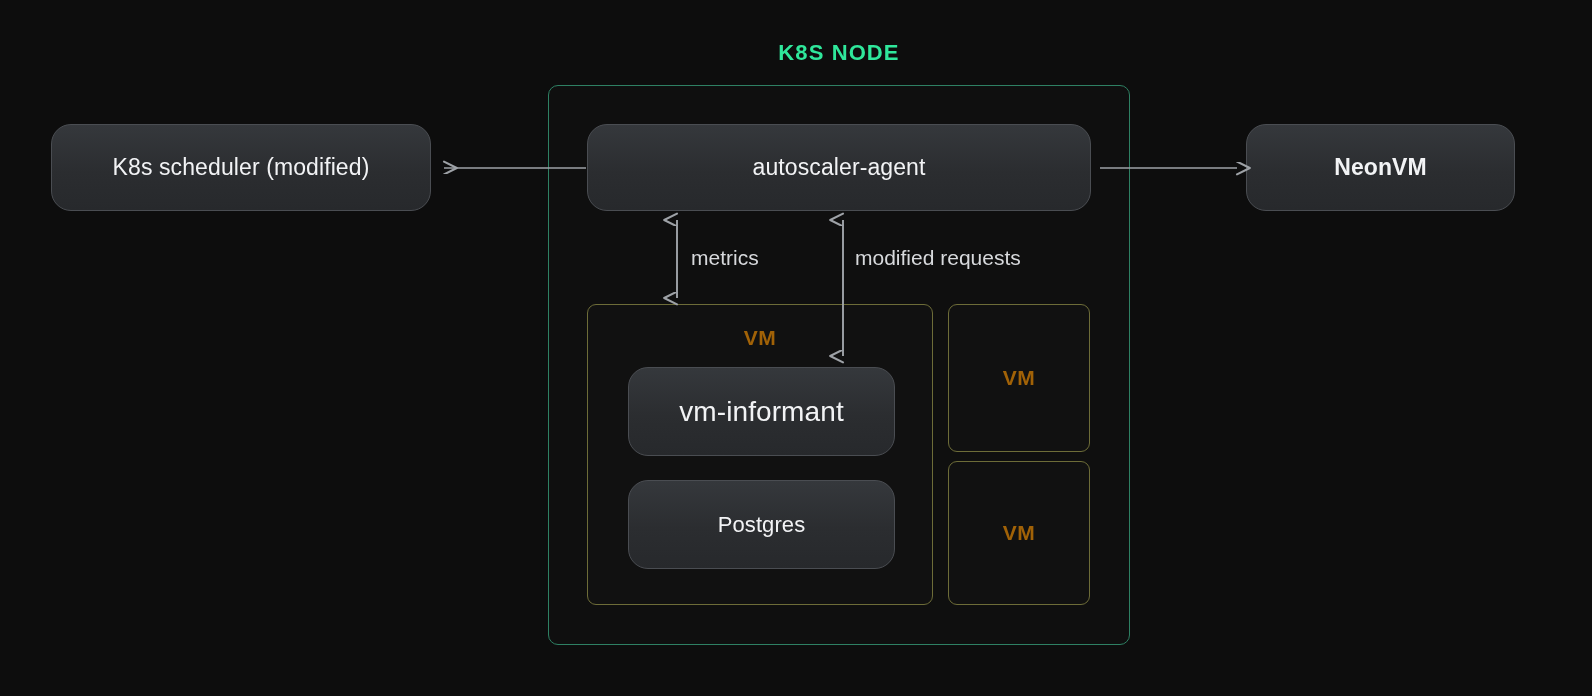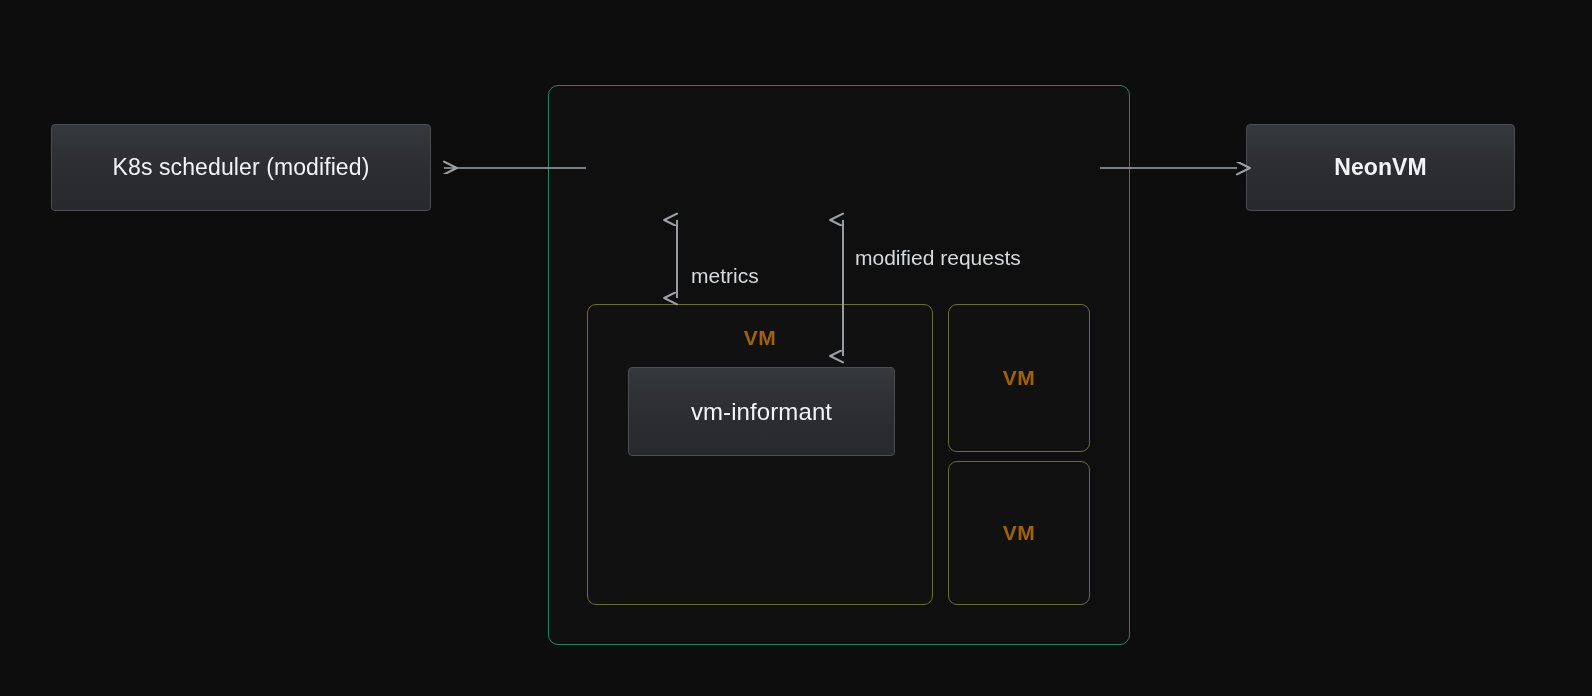--- a/index.html
+++ b/index.html
@@ -15,21 +15,21 @@
 
   #stage {
     position: relative;
     width: 1592px;
     height: 696px;
   }
 
   
   .comp-box {
     position: absolute;
-    border-radius: 4px;
+    border-radius: 20px;
     background: linear-gradient(180deg, #35383c 0%, #2b2d30 55%, #27292c 100%);
     border: 1px solid #4a4d52;
     display: flex;
     align-items: center;
     justify-content: center;
     color: #f2f3f5;
     font-size: 23px;
     font-weight: 400;
     letter-spacing: 0.1px;
     white-space: nowrap;
@@ -110,47 +110,54 @@
     height: 696px;
     pointer-events: none;
   }
 
   .arrow-label {
     position: absolute;
     color: #d7d9dc;
     font-size: 21px;
     white-space: nowrap;
   }
-  #label-metrics { left: 691px; top: 246px; margin-top: 18px; }
+  #label-metrics { left: 691px; top: 246px; }
   #label-scaling { left: 855px; top: 246px; }
 </style>
 </head>
 <body>
 
 <div id="stage">
 
+  <div id="k8s-node-title">K8S NODE</div>
 
   <div id="k8s-node-box"></div>
 
   <div class="comp-box" style="left:51px; top:124px; width:380px; height:87px;">
     <span>K8s scheduler (modified)</span>
   </div>
 
+  <div class="comp-box" style="left:587px; top:124px; width:504px; height:87px;">
+    <span>autoscaler-agent</span>
+  </div>
 
   <div class="comp-box" style="left:1246px; top:124px; width:269px; height:87px;font-weight:bold;">
     <span>NeonVM</span>
   </div>
 
   <div id="vm-main-box">
     <div id="vm-main-label" class="vm-label">VM</div>
 
-    <div class="comp-box" style="left:40px; top:62px; width:267px; height:89px; font-size:24px;">
+    <div class="comp-box" style="left:40px; top:62px; width:267px; height:89px; font-size:28px;">
       <span>vm-informant</span>
     </div>
 
+    <div class="comp-box" style="left:40px; top:175px; width:267px; height:89px; font-size:22px;">
+      <span>Postgres</span>
+    </div>
   </div>
 
   <div id="vm-small-1" class="vm-small-box">
     <span class="vm-label">VM</span>
   </div>
 
   <div id="vm-small-2" class="vm-small-box">
     <span class="vm-label">VM</span>
   </div>
 

